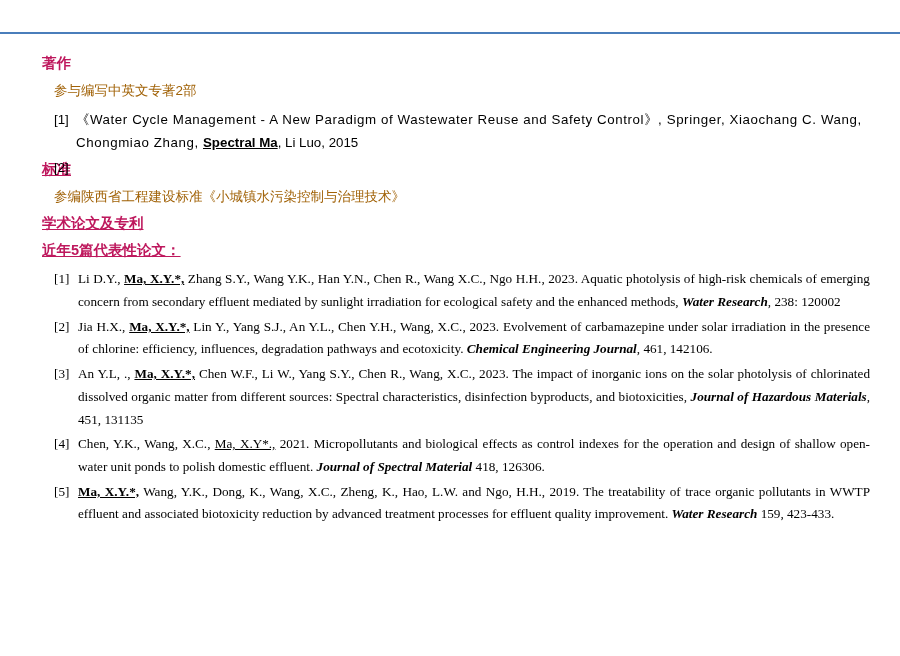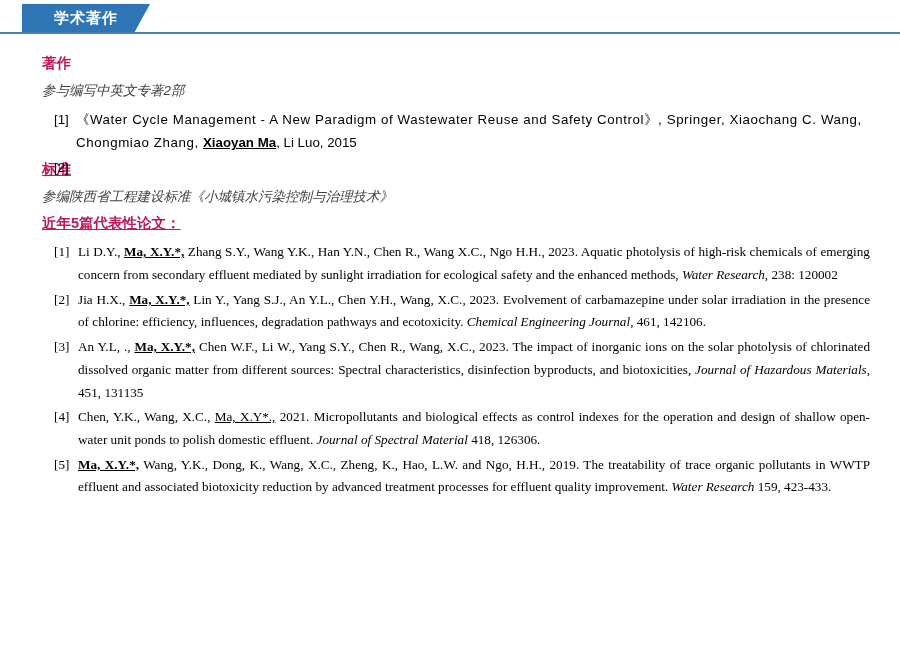--- a/index.html
+++ b/index.html
@@ -60,24 +60,23 @@
     margin: 10px 0 8px 0;
     color: #be185d;
     font-family: "Liberation Sans", sans-serif;
   }
   h2.section-title.tight {
     margin-top: 6px;
     text-decoration: underline;
   }
   p.body-line {
     font-size: 13.5px;
-    margin: 0 0 6px 0;
-    color: #404040;
+    margin: 0 0 6px 12px;
+    color: #a16207;
     line-height: 1.55;
-    font-style: italic;
   }
   .book-list {
     margin: 0 0 4px 0;
     padding: 0;
   }
   .book-item {
     font-size: 13.3px;
     line-height: 1.75;
     margin: 0 0 2px 0;
     padding-left: 34px;
@@ -109,52 +108,52 @@
     margin-bottom: 2px;
     text-align: justify;
   }
   .paper .num {
     position: absolute;
     left: 12px;
     top: 0;
     font-family: "Liberation Serif", serif;
   }
   .paper .bi {
-    font-weight: normal;
+    font-weight: bold;
     font-style: italic;
   }
 </style>
 </head>
 <body>
 
 <div class="page">
 
   <div class="header">
     <div class="header-rule"></div>
-    <div class="tab">学术著作</div>
   </div>
 
   <div class="content">
 
     <h2 class="section-title">著作</h2>
     <p class="body-line">参与编写中英文专著2部</p>
 
     <div class="book-list">
       <div class="book-item">
         <span class="marker">[1]</span>
-        <span class="spaced">《Water Cycle Management - A New Paradigm of Wastewater Reuse and Safety Control》, Springer, Xiaochang C. Wang, Chongmiao Zhang, </span><span class="uline" style="font-weight:bold">Xiaoyan Ma</span><span>, Li Luo, 2015</span>
+        <span class="spaced">《Water Cycle Management - A New Paradigm of Wastewater Reuse and Safety Control》, Springer, Xiaochang C. Wang, Chongmiao Zhang, </span><span class="uline" style="font-weight:bold">Spectral Ma</span><span>, Li Luo, 2015</span>
       </div>
       <div class="book-item">
         <span class="marker">[2]</span>
       </div>
     </div>
 
     <h2 class="section-title tight">标准</h2>
     <p class="body-line">参编陕西省工程建设标准《小城镇水污染控制与治理技术》</p>
 
+    <h2 class="section-title tight">学术论文及专利</h2>
 
     <h2 class="section-title tight">近年5篇代表性论文：</h2>
 
     <div class="papers">
 
       <div class="paper">
         <span class="num">[1]</span><span>Li D.Y., </span><span class="uline" style="font-weight:bold">Ma, X.Y.*,</span><span> Zhang S.Y., Wang Y.K., Han Y.N., Chen R., Wang X.C., Ngo H.H., 2023. Aquatic photolysis of high-risk chemicals of emerging concern from secondary effluent mediated by sunlight irradiation for ecological safety and the enhanced methods, </span><span class="bi">Water Research</span><span>, 238: 120002</span>
       </div>
 
       <div class="paper">

